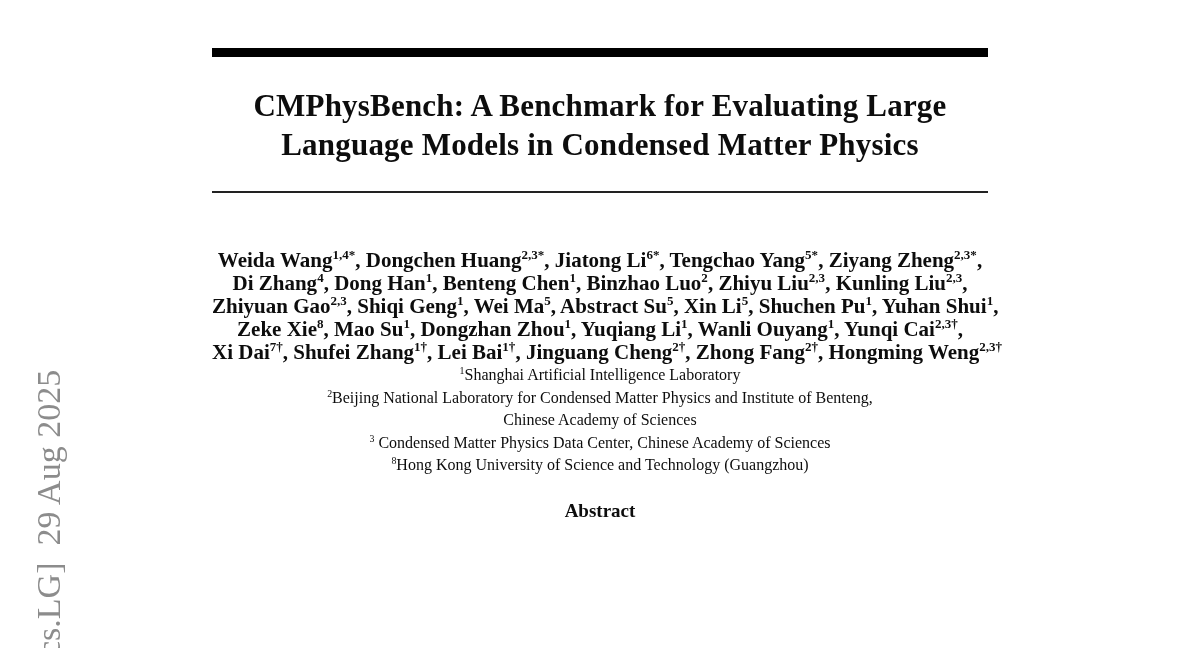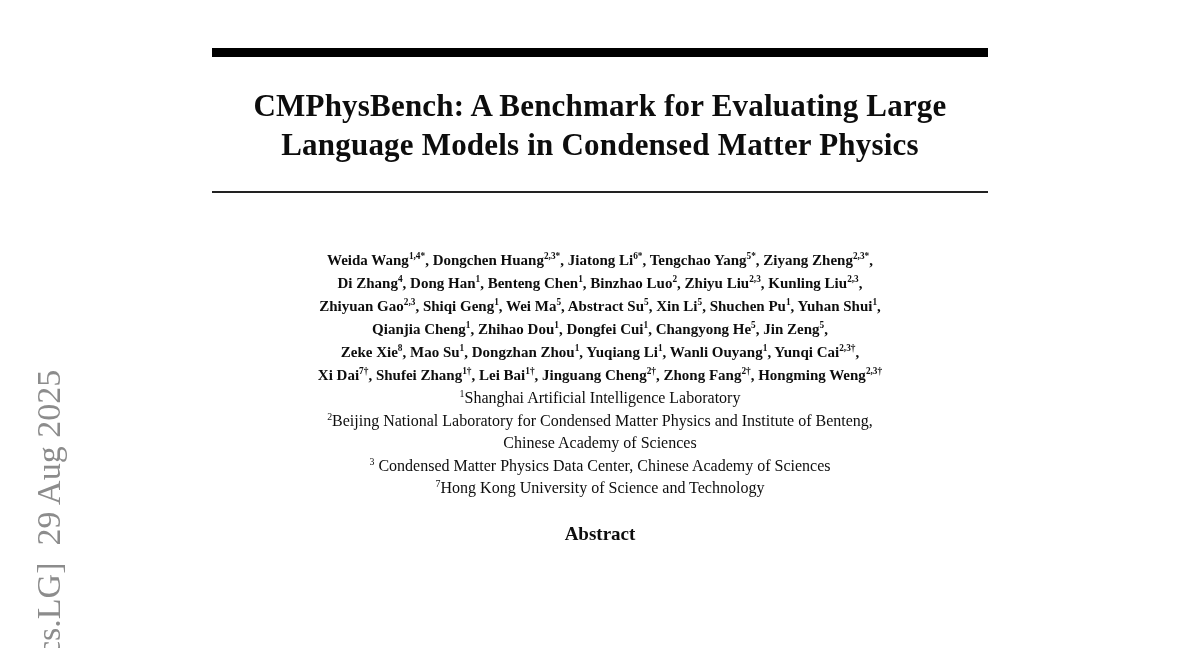--- a/index.html
+++ b/index.html
@@ -35,21 +35,21 @@
     text-align: center;
   }
   .title-rule {
     margin-top: 27px;
     height: 2px;
     background: #222222;
   }
   .authors-block {
     margin-top: 56px;
     font-weight: bold;
-    font-size: 15px;
+    font-size: 21px;
     line-height: 23px;
   }
   .affiliations-block {
     font-weight: normal;
     font-size: 16px;
     line-height: 22.5px;
   }
   .text-line {
     white-space: nowrap;
   }
@@ -89,31 +89,30 @@
       <div class="text-line">CMPhysBench: A Benchmark for Evaluating Large</div>
       <div class="text-line">Language Models in Condensed Matter Physics</div>
     </div>
 
     <div class="title-rule" style="background: rgb(34, 34, 34);"></div>
 
     <div class="authors-block">
         <div class="text-line"><span>Weida Wang</span><sup>1,4*</sup><span>, Dongchen Huang</span><sup>2,3*</sup><span>, Jiatong Li</span><sup>6*</sup><span>, Tengchao Yang</span><sup>5*</sup><span>, Ziyang Zheng</span><sup>2,3*</sup><span>,</span></div>
         <div class="text-line"><span>Di Zhang</span><sup>4</sup><span>, Dong Han</span><sup>1</sup><span>, Benteng Chen</span><sup>1</sup><span>, Binzhao Luo</span><sup>2</sup><span>, Zhiyu Liu</span><sup>2,3</sup><span>, Kunling Liu</span><sup>2,3</sup><span>,</span></div>
         <div class="text-line"><span>Zhiyuan Gao</span><sup>2,3</sup><span>, Shiqi Geng</span><sup>1</sup><span>, Wei Ma</span><sup>5</sup><span>, Abstract Su</span><sup>5</sup><span>, Xin Li</span><sup>5</sup><span>, Shuchen Pu</span><sup>1</sup><span>, Yuhan Shui</span><sup>1</sup><span>,</span></div>
-        <div class="text-line"><span>Qianjia Cheng</span><sup>1</sup><span>, Zhihao Dou</span><sup>1</sup><span>, Dongfei Cui</span><sup>1</sup><span>, Changyong He</span><sup>5</sup><span>, Jin Zeng</span><sup>5</sup><span>,</span></div>
         <div class="text-line"><span>Zeke Xie</span><sup>8</sup><span>, Mao Su</span><sup>1</sup><span>, Dongzhan Zhou</span><sup>1</sup><span>, Yuqiang Li</span><sup>1</sup><span>, Wanli Ouyang</span><sup>1</sup><span>, Yunqi Cai</span><sup>2,3†</sup><span>,</span></div>
         <div class="text-line"><span>Xi Dai</span><sup>7†</sup><span>, Shufei Zhang</span><sup>1†</sup><span>, Lei Bai</span><sup>1†</sup><span>, Jinguang Cheng</span><sup>2†</sup><span>, Zhong Fang</span><sup>2†</sup><span>, Hongming Weng</span><sup>2,3†</sup></div>
       </div>
 
     <div class="affiliations-block">
         <div class="text-line"><sup>1</sup><span>Shanghai Artificial Intelligence Laboratory</span></div>
         <div class="text-line"><sup>2</sup><span>Beijing National Laboratory for Condensed Matter Physics and Institute of Benteng,</span></div>
         <div class="text-line"><span>Chinese Academy of Sciences</span></div>
         <div class="text-line"><sup>3</sup><span> Condensed Matter Physics Data Center, Chinese Academy of Sciences</span></div>
-        <div class="text-line"><sup>7</sup><span>Hong Kong University of Science and Technology</span></div>
+        <div class="text-line"><sup>8</sup><span>Hong Kong University of Science and Technology (Guangzhou)</span></div>
       </div>
 
     <div class="abstract-heading">Abstract</div>
 
   </div>
 
   <div class="arxiv-watermark" style="color: rgb(140, 140, 140);">cs.LG]  29 Aug 2025</div>
 
 </div>
 

